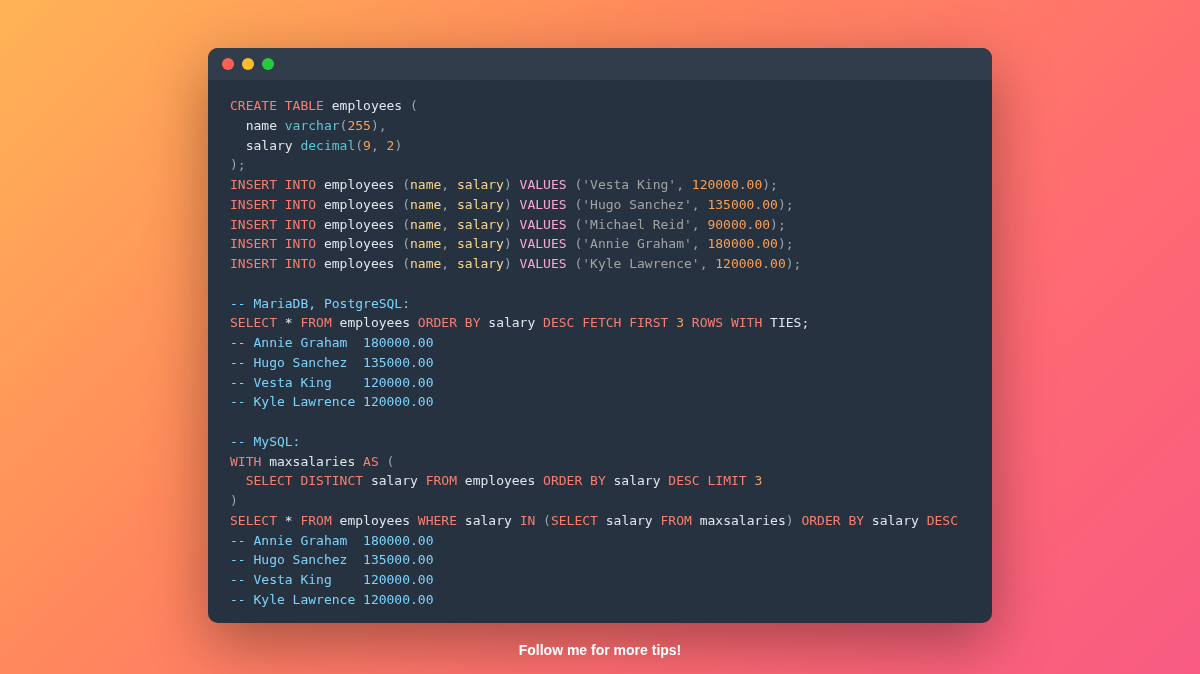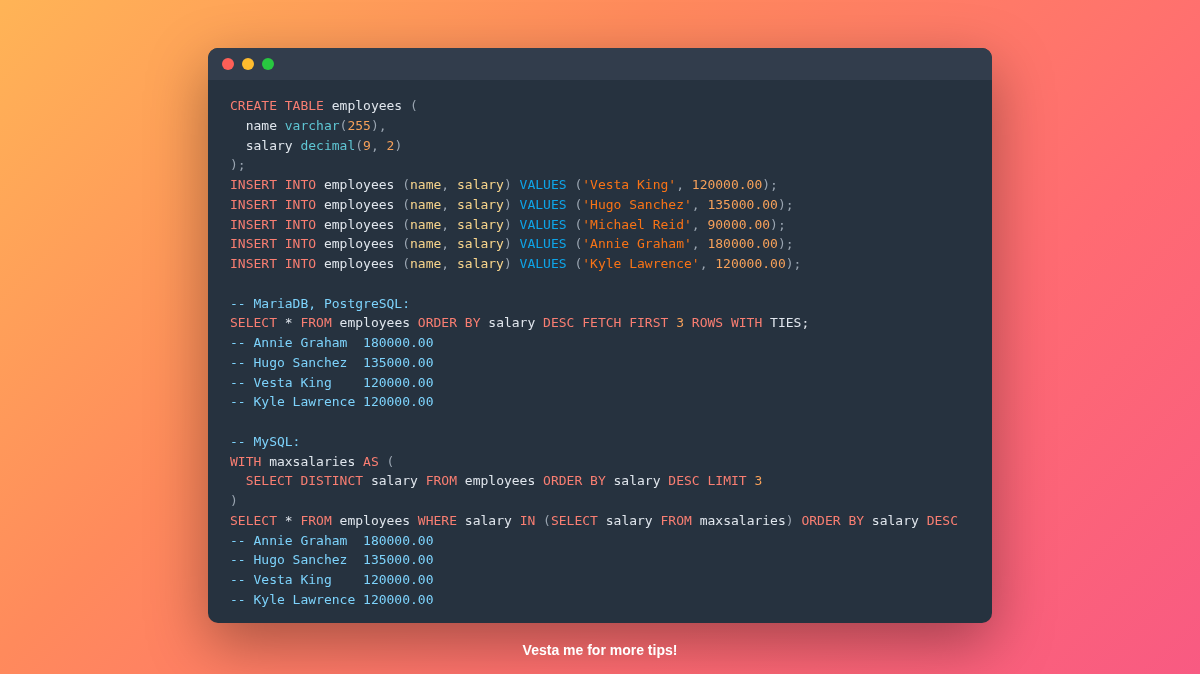--- a/index.html
+++ b/index.html
@@ -39,22 +39,22 @@
     font-family: "SFMono-Regular", Menlo, Consolas, monospace;
     font-size: 13px;
     line-height: 1.52;
     color: #cbd3dc;
     white-space: pre;
   }
   .kw  { color: #f97e72; }   
   .id  { color: #e0e6ed; }   
   .idc { color: #f8d58c; }   
   .ty  { color: #5fc6d4; }   
-  .fn  { color: #0ea5e9; }   
-  .str { color: #f97316; }   
+  .fn  { color: #f9a8d4; }   
+  .str { color: #a3a3a3; }   
   .num { color: #f7a15a; text-align: right; }   
   .cm  { color: #7dd3fc; }   
   .punc{ color: #9aa5b1; }
   .footer {
     position: absolute;
     bottom: 16px;
     width: 100%;
     text-align: center;
     color: #fff;
     font-weight: 700;
@@ -66,13 +66,13 @@
 
 <div class="window">
   <div class="titlebar">
     <div class="dot red"></div>
     <div class="dot yellow"></div>
     <div class="dot green"></div>
   </div>
   <div class="code" id="code"><div><span class="kw">CREATE TABLE</span><span class="id"> employees </span><span class="punc">(</span></div><div><span class="id">  name </span><span class="ty">varchar</span><span class="punc">(</span><span class="num">255</span><span class="punc">),</span></div><div><span class="id">  salary </span><span class="ty">decimal</span><span class="punc">(</span><span class="num">9</span><span class="punc">, </span><span class="num">2</span><span class="punc">)</span></div><div><span class="punc">);</span></div><div><span class="kw">INSERT INTO</span><span class="id"> employees </span><span class="punc">(</span><span class="idc">name</span><span class="punc">, </span><span class="idc">salary</span><span class="punc">) </span><span class="fn">VALUES</span><span class="punc"> (</span><span class="str">'Vesta King'</span><span class="punc">, </span><span class="num">120000.00</span><span class="punc">);</span></div><div><span class="kw">INSERT INTO</span><span class="id"> employees </span><span class="punc">(</span><span class="idc">name</span><span class="punc">, </span><span class="idc">salary</span><span class="punc">) </span><span class="fn">VALUES</span><span class="punc"> (</span><span class="str">'Hugo Sanchez'</span><span class="punc">, </span><span class="num">135000.00</span><span class="punc">);</span></div><div><span class="kw">INSERT INTO</span><span class="id"> employees </span><span class="punc">(</span><span class="idc">name</span><span class="punc">, </span><span class="idc">salary</span><span class="punc">) </span><span class="fn">VALUES</span><span class="punc"> (</span><span class="str">'Michael Reid'</span><span class="punc">, </span><span class="num">90000.00</span><span class="punc">);</span></div><div><span class="kw">INSERT INTO</span><span class="id"> employees </span><span class="punc">(</span><span class="idc">name</span><span class="punc">, </span><span class="idc">salary</span><span class="punc">) </span><span class="fn">VALUES</span><span class="punc"> (</span><span class="str">'Annie Graham'</span><span class="punc">, </span><span class="num">180000.00</span><span class="punc">);</span></div><div><span class="kw">INSERT INTO</span><span class="id"> employees </span><span class="punc">(</span><span class="idc">name</span><span class="punc">, </span><span class="idc">salary</span><span class="punc">) </span><span class="fn">VALUES</span><span class="punc"> (</span><span class="str">'Kyle Lawrence'</span><span class="punc">, </span><span class="num">120000.00</span><span class="punc">);</span></div><div>&nbsp;</div><div><span class="cm">-- MariaDB, PostgreSQL:</span></div><div><span class="kw">SELECT</span><span class="id"> * </span><span class="kw">FROM</span><span class="id"> employees </span><span class="kw">ORDER BY</span><span class="id"> salary </span><span class="kw">DESC FETCH FIRST</span><span class="id"> </span><span class="num">3</span><span class="id"> </span><span class="kw">ROWS WITH</span><span class="id"> TIES;</span></div><div><span class="cm">-- Annie Graham  180000.00</span></div><div><span class="cm">-- Hugo Sanchez  135000.00</span></div><div><span class="cm">-- Vesta King    120000.00</span></div><div><span class="cm">-- Kyle Lawrence 120000.00</span></div><div>&nbsp;</div><div><span class="cm">-- MySQL:</span></div><div><span class="kw">WITH</span><span class="id"> maxsalaries </span><span class="kw">AS</span><span class="punc"> (</span></div><div><span class="id">  </span><span class="kw">SELECT DISTINCT</span><span class="id"> salary </span><span class="kw">FROM</span><span class="id"> employees </span><span class="kw">ORDER BY</span><span class="id"> salary </span><span class="kw">DESC LIMIT</span><span class="id"> </span><span class="num">3</span></div><div><span class="punc">)</span></div><div><span class="kw">SELECT</span><span class="id"> * </span><span class="kw">FROM</span><span class="id"> employees </span><span class="kw">WHERE</span><span class="id"> salary </span><span class="kw">IN</span><span class="punc"> (</span><span class="kw">SELECT</span><span class="id"> salary </span><span class="kw">FROM</span><span class="id"> maxsalaries</span><span class="punc">) </span><span class="kw">ORDER BY</span><span class="id"> salary </span><span class="kw">DESC</span></div><div><span class="cm">-- Annie Graham  180000.00</span></div><div><span class="cm">-- Hugo Sanchez  135000.00</span></div><div><span class="cm">-- Vesta King    120000.00</span></div><div><span class="cm">-- Kyle Lawrence 120000.00</span></div></div>
 </div>
 
-<div class="footer">Vesta me for more tips!</div>
+<div class="footer">Follow me for more tips!</div>
 
 </body></html>

